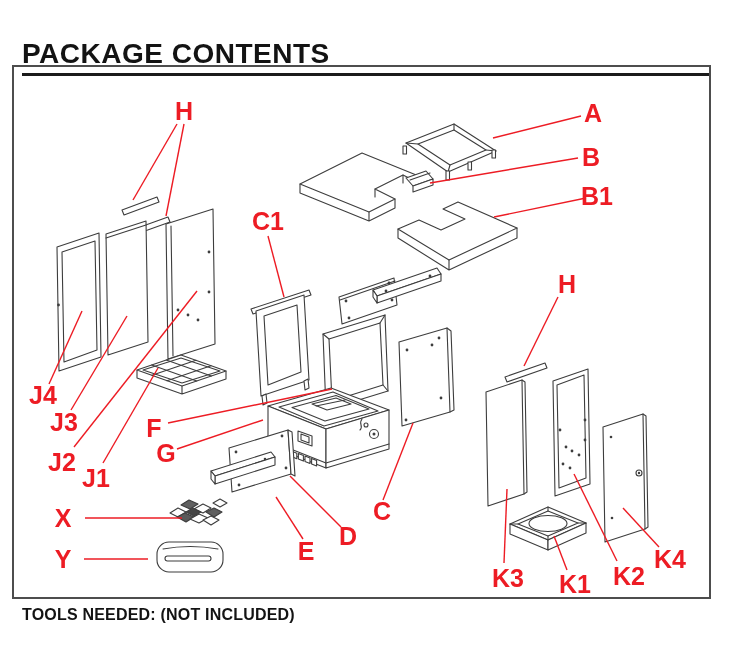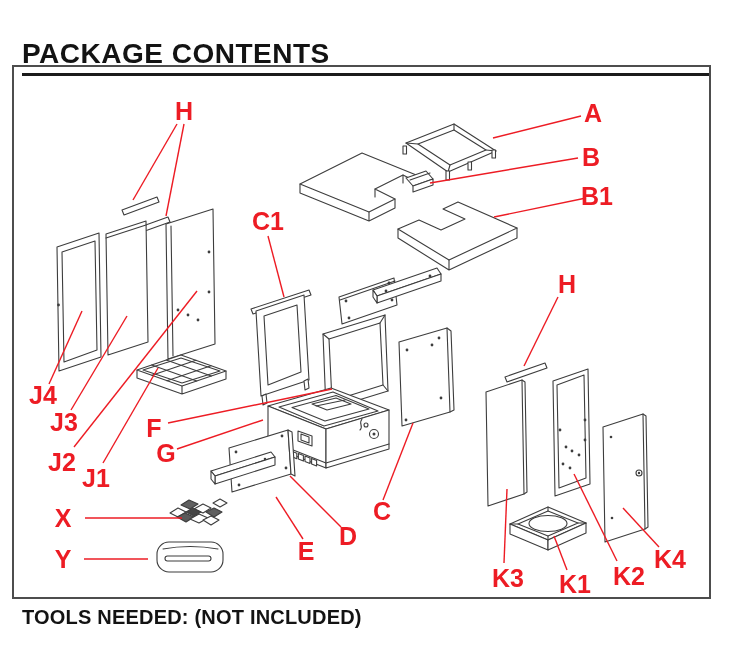--- a/index.html
+++ b/index.html
@@ -11,21 +11,21 @@
   .title-bar{
     position:absolute;left:22px;top:7px;width:687px;
     border-bottom:3px solid #1b1b1b;padding-bottom:3px;margin-top:32px;
   }
   .page-title{
     font-size:28px;font-weight:bold;color:#131313;letter-spacing:.5px;
     line-height:1.1;
   }
   .footer-note{
     position:absolute;left:22px;top:606px;
-    font-size:20px;font-weight:bold;color:#131313;letter-spacing:.2px;
+    font-size:16px;font-weight:bold;color:#131313;letter-spacing:.2px;
   }
   svg text.part-label{
     font-family:"Liberation Sans", sans-serif;
     font-size:25px;font-weight:bold;
   }
   svg .art{stroke:#3d3d3d;stroke-width:1.1;fill:#ffffff;stroke-linejoin:round;stroke-linecap:round;}
   svg .artline{stroke:#3d3d3d;stroke-width:1.1;fill:none;stroke-linejoin:round;stroke-linecap:round;}
   svg .dot{fill:#3d3d3d;stroke:none;}
   svg .leader{stroke:#ed1c24;stroke-width:1.4;fill:none;}
 </style>

